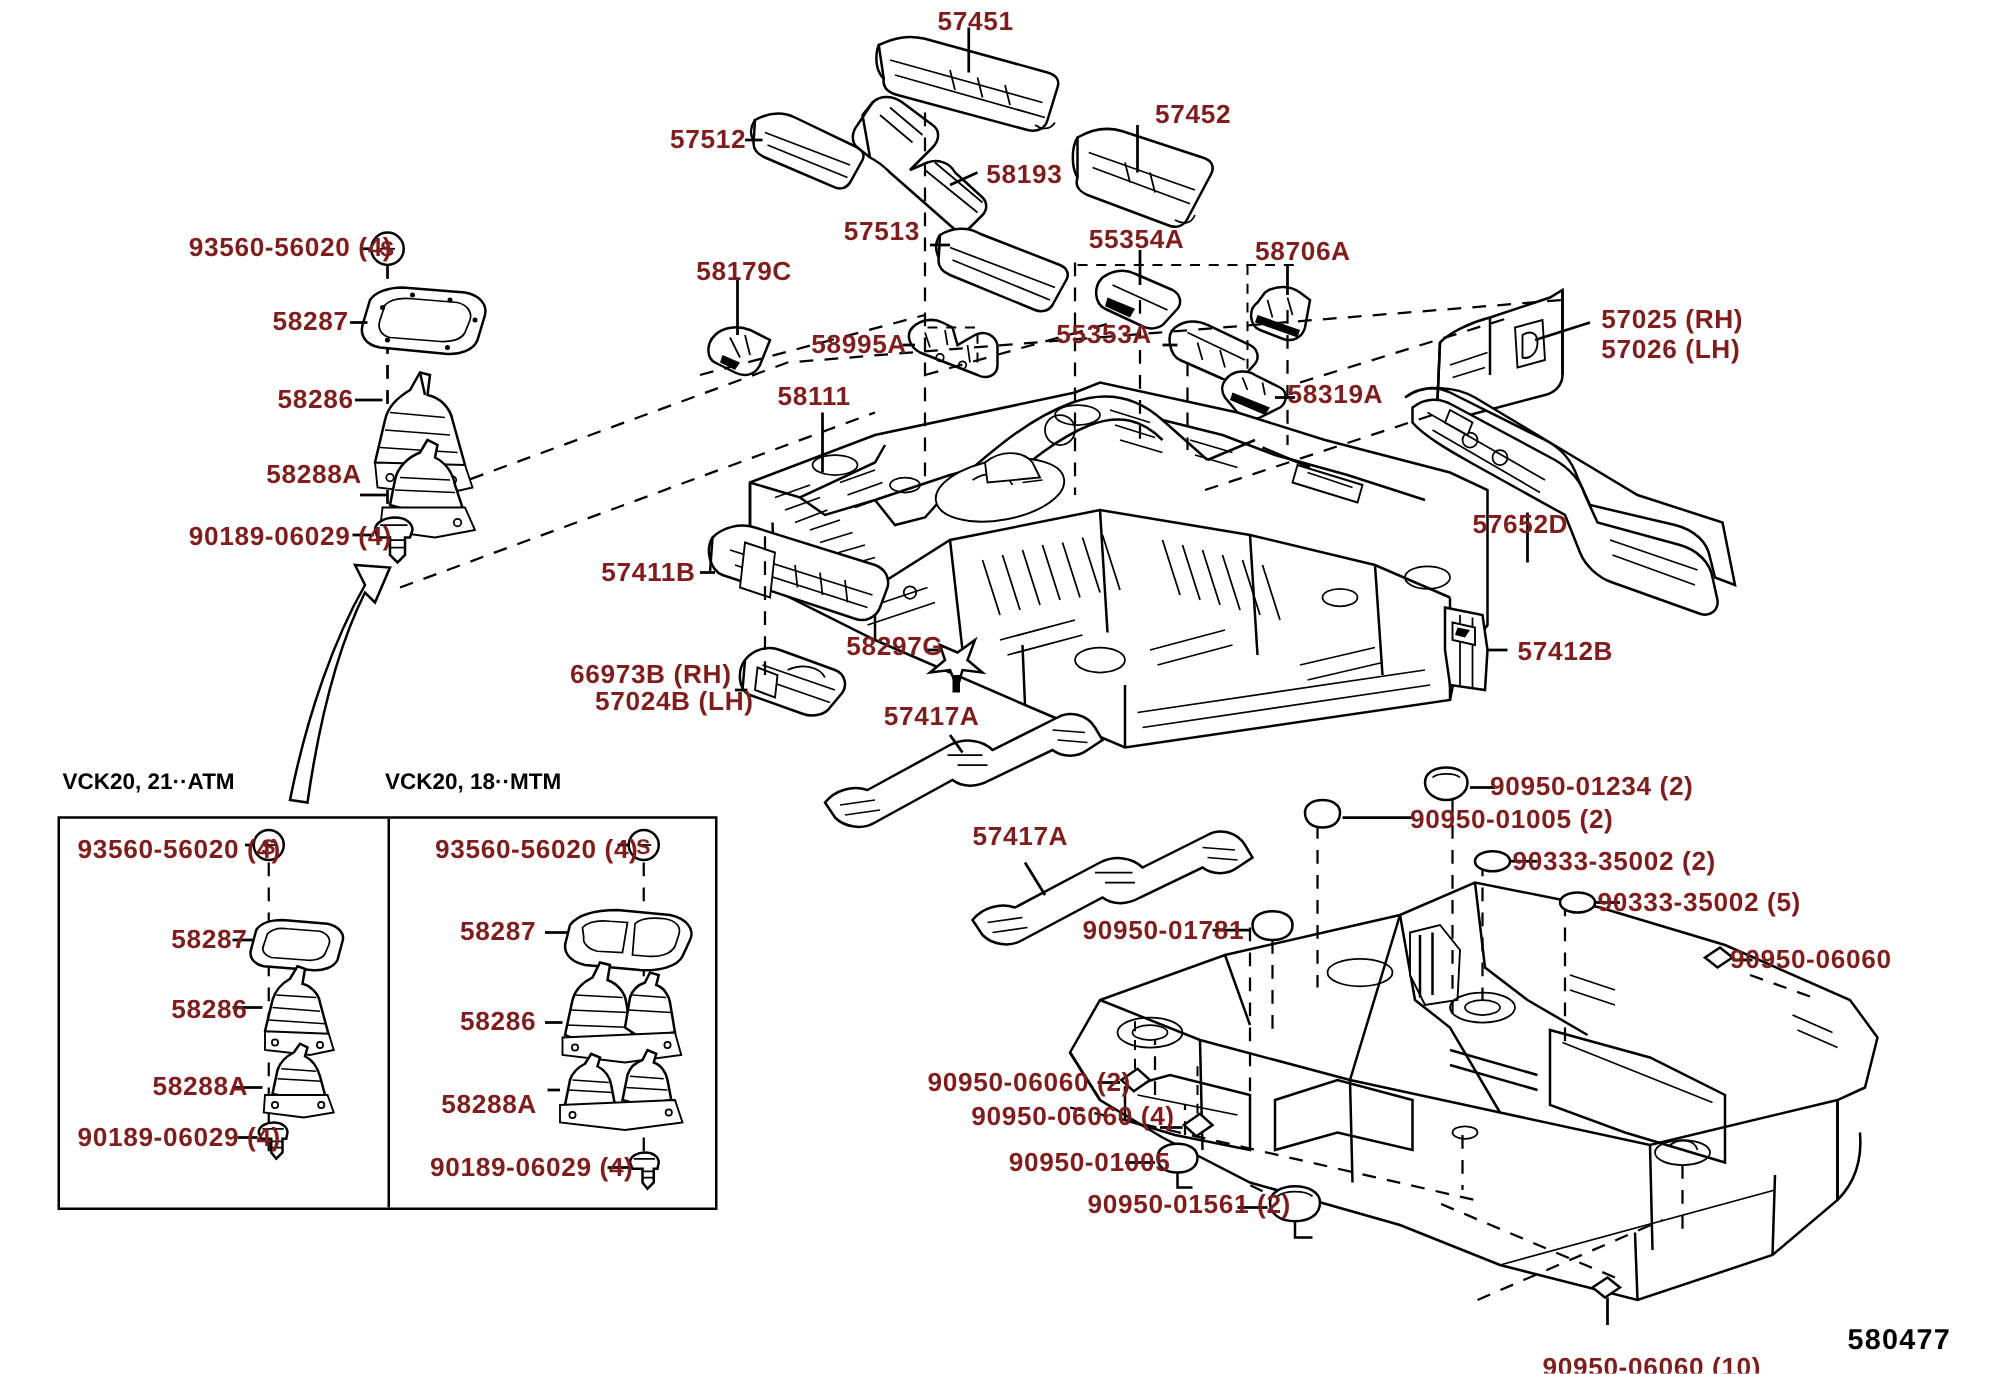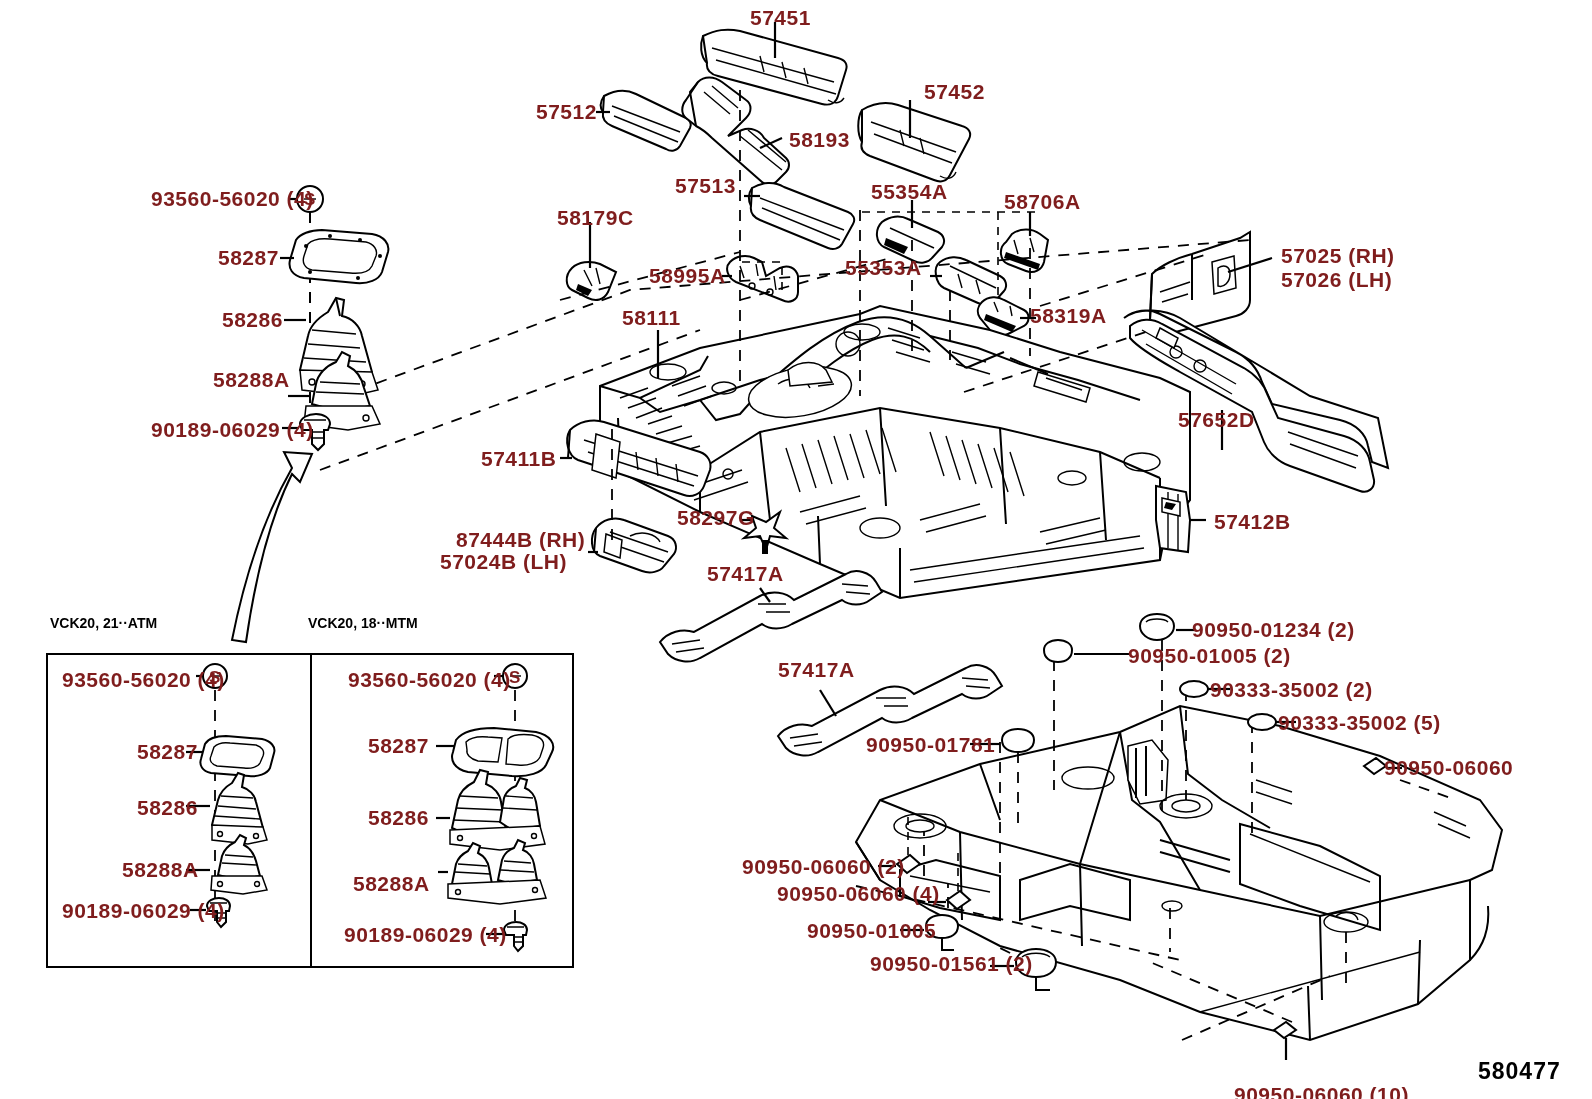--- a/index.html
+++ b/index.html
@@ -1,19 +1,19 @@
 <!DOCTYPE html>
 <html><head>
 <meta charset="utf-8">
 <style>
   html,body{margin:0;padding:0;background:#fff;}
   body{font-family:"Liberation Sans",sans-serif;}
   #sheet{position:relative;width:1592px;height:1099px;background:#fff;overflow:hidden;}
   .lbl{position:absolute;font-family:"Liberation Sans",sans-serif;font-weight:bold;font-size:21px;color:#7f1d1d;white-space:nowrap;letter-spacing:.5px;}
-  .inset-title{position:absolute;font-weight:bold;font-size:14px;white-space:nowrap;}
+  .inset-title{position:absolute;font-weight:bold;font-size:18px;white-space:nowrap;}
   .inset-box{position:absolute;border:2px solid #000;box-sizing:border-box;}
   .divider{position:absolute;background:#000;}
   svg.layer{position:absolute;left:0;top:0;width:1592px;height:1099px;overflow:visible;}
   .dno{position:absolute;font-weight:bold;font-size:23px;letter-spacing:1px;}
 </style>
 </head>
 <body>
 
 <div id="sheet">
 
@@ -514,22 +514,22 @@
   <div class="lbl" style="left:557px;top:206px;">58179C</div>
   <div class="lbl" style="left:649px;top:264px;">58995A</div>
   <div class="lbl" style="left:845px;top:256px;">55353A</div>
   <div class="lbl" style="left:1030px;top:304px;">58319A</div>
   <div class="lbl" style="left:1281px;top:244px;">57025 (RH)</div>
   <div class="lbl" style="left:1281px;top:268px;">57026 (LH)</div>
   <div class="lbl" style="left:622px;top:306px;">58111</div>
   <div class="lbl" style="left:1178px;top:408px;">57652D</div>
   <div class="lbl" style="left:481px;top:447px;">57411B</div>
   <div class="lbl" style="left:677px;top:506px;">58297G</div>
-  <div class="lbl" style="left:456px;top:528px;">87444B (RH)</div>
-  <div class="lbl" style="left:440px;top:550px;">57024B (LH)</div>
+  <div class="lbl" style="left:456px;top:528px;">66973B (RH)</div>
+  <div class="lbl" style="left:476px;top:550px;">57024B (LH)</div>
   <div class="lbl" style="left:1214px;top:510px;">57412B</div>
   <div class="lbl" style="left:707px;top:562px;">57417A</div>
   <div class="lbl" style="left:778px;top:658px;">57417A</div>
 
   <div class="lbl" style="left:151px;top:187px;">93560-56020 (4)</div>
   <div class="lbl" style="left:218px;top:246px;">58287</div>
   <div class="lbl" style="left:222px;top:308px;">58286</div>
   <div class="lbl" style="left:213px;top:368px;">58288A</div>
   <div class="lbl" style="left:151px;top:418px;">90189-06029 (4)</div>
   <div class="lbl" style="left:304px;top:190px;font-size:17px;">S</div>

